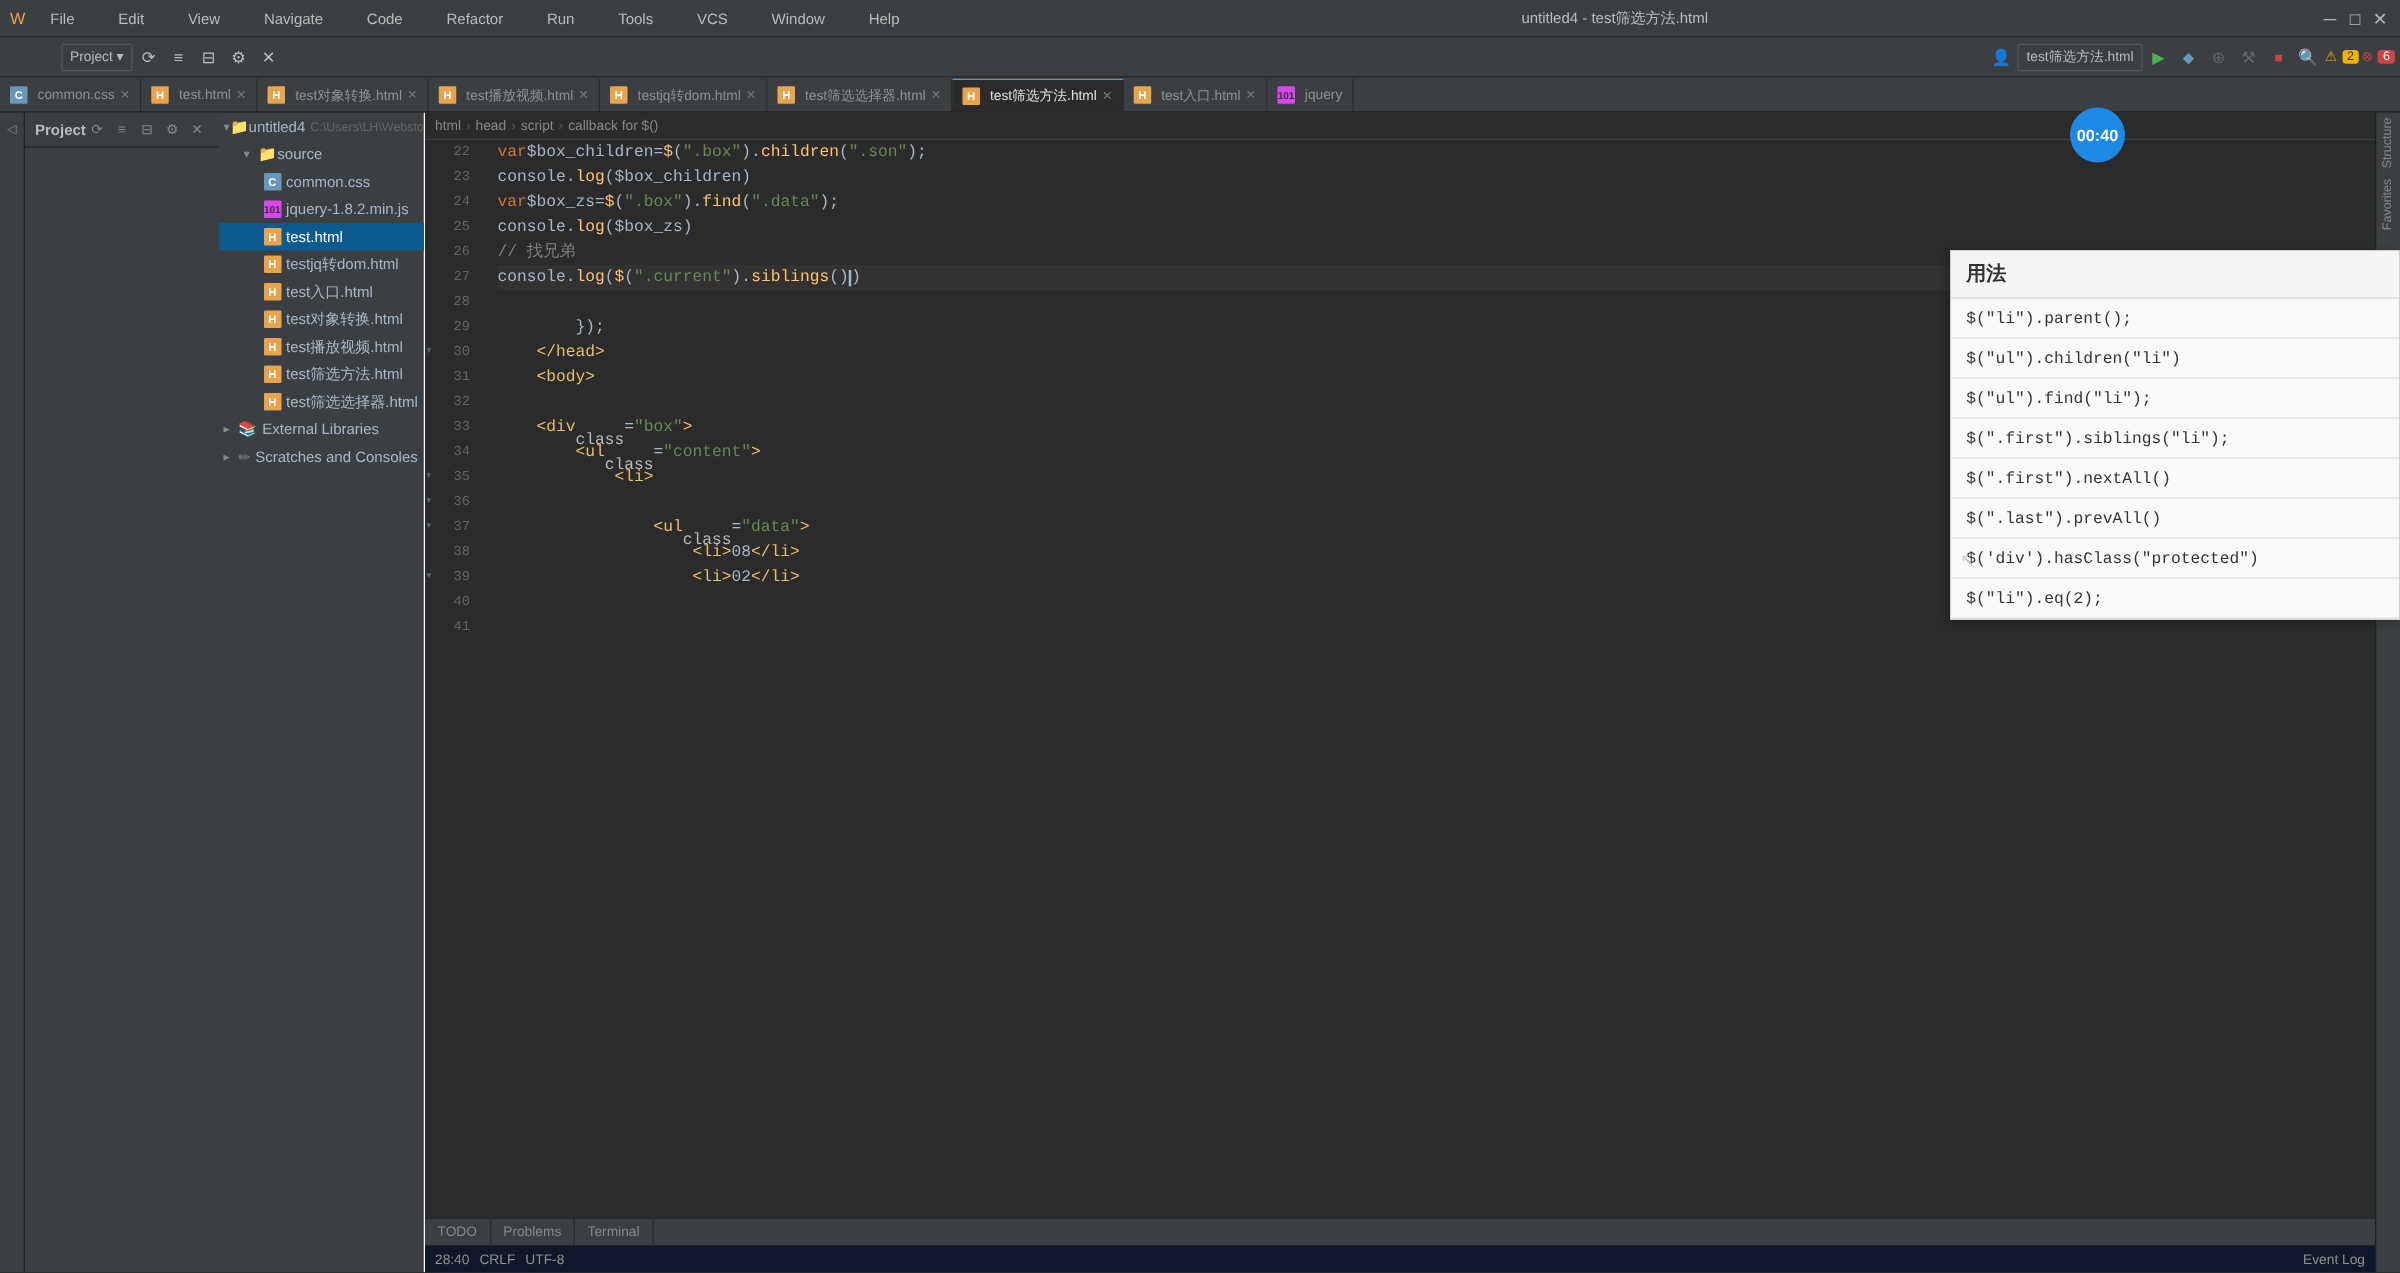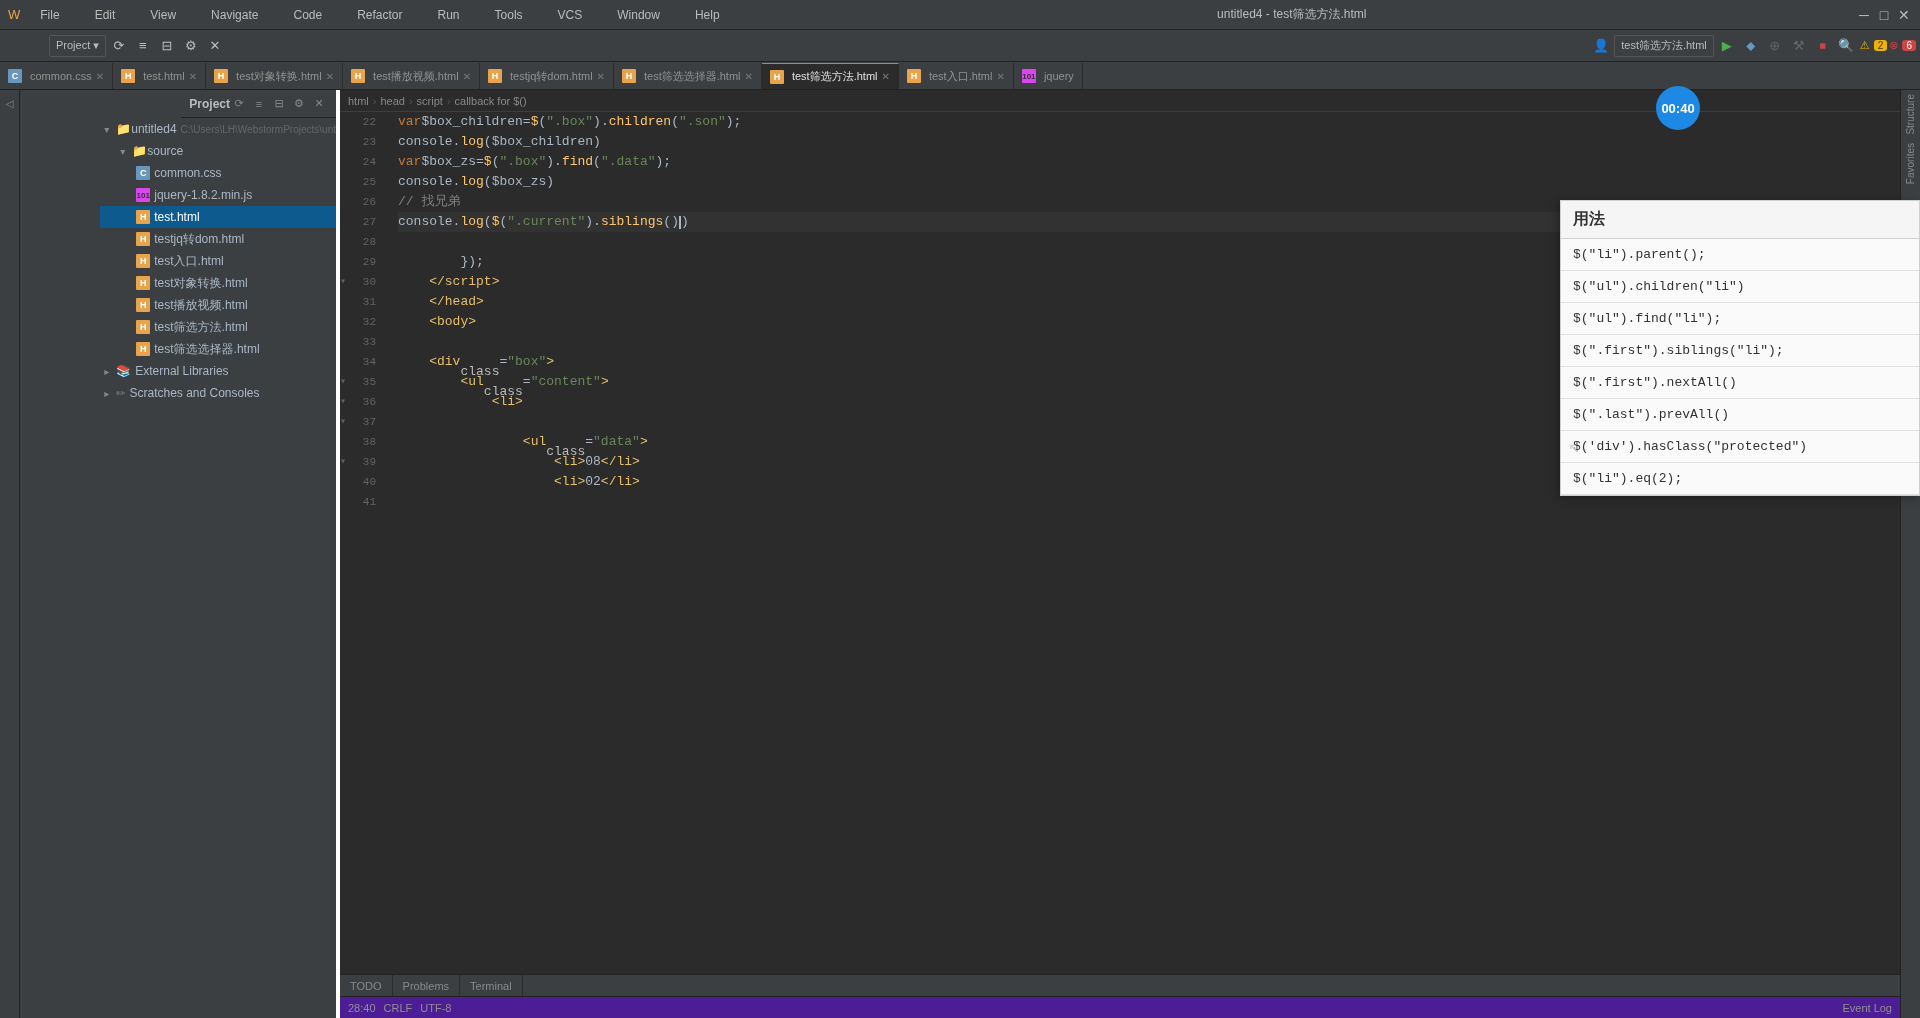--- a/index.html
+++ b/index.html
@@ -128,23 +128,22 @@
       cursor: pointer;
       color: #888;
       font-size: 10px;
     }
 
     
     .project-panel {
       width: 320px;
       background: #3c3f41;
       display: flex;
-      flex-direction: column;
-      border-right: 4px solid #ffffff;
-      align-items: flex-end;
+      flex-direction: row;
+      border-right: 1px solid #ffffff;
     }
     .panel-header {
       height: 28px;
       background: #3c3f41;
       display: flex;
       align-items: center;
       justify-content: space-between;
       padding: 0 8px;
       border-bottom: 1px solid #222;
     }
@@ -280,21 +279,21 @@
     .var-name { color: #a9b7c6; }
     .comment { color: #808080; }
     .op { color: #a9b7c6; }
     .punc { color: #a9b7c6; }
     .tag { color: #e8bf6a; }
     .attr { color: #bababa; margin-top: 19px; }
 
     
     .status-bar {
       height: 22px;
-      background: #4c1d95;
+      background: #0f172a;
       display: flex;
       align-items: center;
       justify-content: space-between;
       padding: 0 8px;
       font-size: 11px;
       color: #909090;
       border-top: 1px solid #222;
     }
     .status-left { display: flex; align-items: center; gap: 8px; }
     .status-right { display: flex; align-items: center; gap: 12px; }
@@ -676,21 +675,20 @@
         </div>
         <div class="code-content">
           <div class="code-line"><span class="kw">var</span> <span class="var-name">$box_children</span> <span class="op">=</span> <span style="color:#ffc66d">$</span><span class="punc">(</span><span class="str">".box"</span><span class="punc">)</span><span class="op">.</span><span style="color:#ffc66d">children</span><span class="punc">(</span><span class="str">".son"</span><span class="punc">);</span></div>
           <div class="code-line"><span class="var-name">console</span><span class="op">.</span><span style="color:#ffc66d">log</span><span class="punc">(</span><span class="var-name">$box_children</span><span class="punc">)</span></div>
           <div class="code-line"><span class="kw">var</span> <span class="var-name">$box_zs</span> <span class="op">=</span> <span style="color:#ffc66d">$</span><span class="punc">(</span><span style="color:#6a8759">".box"</span><span class="punc">)</span><span class="op">.</span><span style="color:#ffc66d">find</span><span class="punc">(</span><span class="str">".data"</span><span class="punc">);</span></div>
           <div class="code-line"><span class="var-name">console</span><span class="op">.</span><span style="color:#ffc66d">log</span><span class="punc">(</span><span class="var-name">$box_zs</span><span class="punc">)</span></div>
           <div class="code-line"><span class="comment">// 找兄弟</span></div>
           <div class="code-line active-line"><span class="var-name">console</span><span class="op">.</span><span style="color:#ffc66d">log</span><span class="punc">(</span><span style="color:#ffc66d">$</span><span class="punc">(</span><span class="str">".current"</span><span class="punc">)</span><span class="op">.</span><span style="color:#ffc66d">siblings</span><span class="punc">()</span><span style="background:#a9b7c6;width:2px;display:inline-block;height:13px;vertical-align:middle;"></span><span class="punc">)</span></div>
           <div class="code-line">&nbsp;</div>
           <div class="code-line">&nbsp;&nbsp;&nbsp;&nbsp;&nbsp;&nbsp;&nbsp;&nbsp;<span class="punc">});</span></div>
-          <div class="code-line">&nbsp;&nbsp;&nbsp;&nbsp;<span class="tag">&lt;/script&gt;</span></div>
           <div class="code-line">&nbsp;&nbsp;&nbsp;&nbsp;<span class="tag">&lt;/head&gt;</span></div>
           <div class="code-line">&nbsp;&nbsp;&nbsp;&nbsp;<span class="tag">&lt;body&gt;</span></div>
           <div class="code-line">&nbsp;</div>
           <div class="code-line">&nbsp;&nbsp;&nbsp;&nbsp;<span class="tag">&lt;div</span> <span class="attr">class</span><span class="op">=</span><span class="str">"box"</span><span class="tag">&gt;</span></div>
           <div class="code-line">&nbsp;&nbsp;&nbsp;&nbsp;&nbsp;&nbsp;&nbsp;&nbsp;<span class="tag">&lt;ul</span> <span class="attr">class</span><span class="op">=</span><span class="str">"content"</span><span class="tag">&gt;</span></div>
           <div class="code-line">&nbsp;&nbsp;&nbsp;&nbsp;&nbsp;&nbsp;&nbsp;&nbsp;&nbsp;&nbsp;&nbsp;&nbsp;<span class="tag">&lt;li&gt;</span></div>
           <div class="code-line">&nbsp;</div>
           <div class="code-line">&nbsp;&nbsp;&nbsp;&nbsp;&nbsp;&nbsp;&nbsp;&nbsp;&nbsp;&nbsp;&nbsp;&nbsp;&nbsp;&nbsp;&nbsp;&nbsp;<span class="tag">&lt;ul</span> <span class="attr">class</span><span class="op">=</span><span class="str">"data"</span><span class="tag">&gt;</span></div>
           <div class="code-line">&nbsp;&nbsp;&nbsp;&nbsp;&nbsp;&nbsp;&nbsp;&nbsp;&nbsp;&nbsp;&nbsp;&nbsp;&nbsp;&nbsp;&nbsp;&nbsp;&nbsp;&nbsp;&nbsp;&nbsp;<span class="tag">&lt;li&gt;</span><span class="var-name">08</span><span class="tag">&lt;/li&gt;</span></div>
           <div class="code-line">&nbsp;&nbsp;&nbsp;&nbsp;&nbsp;&nbsp;&nbsp;&nbsp;&nbsp;&nbsp;&nbsp;&nbsp;&nbsp;&nbsp;&nbsp;&nbsp;&nbsp;&nbsp;&nbsp;&nbsp;<span class="tag">&lt;li&gt;</span><span class="var-name">02</span><span class="tag">&lt;/li&gt;</span></div>

